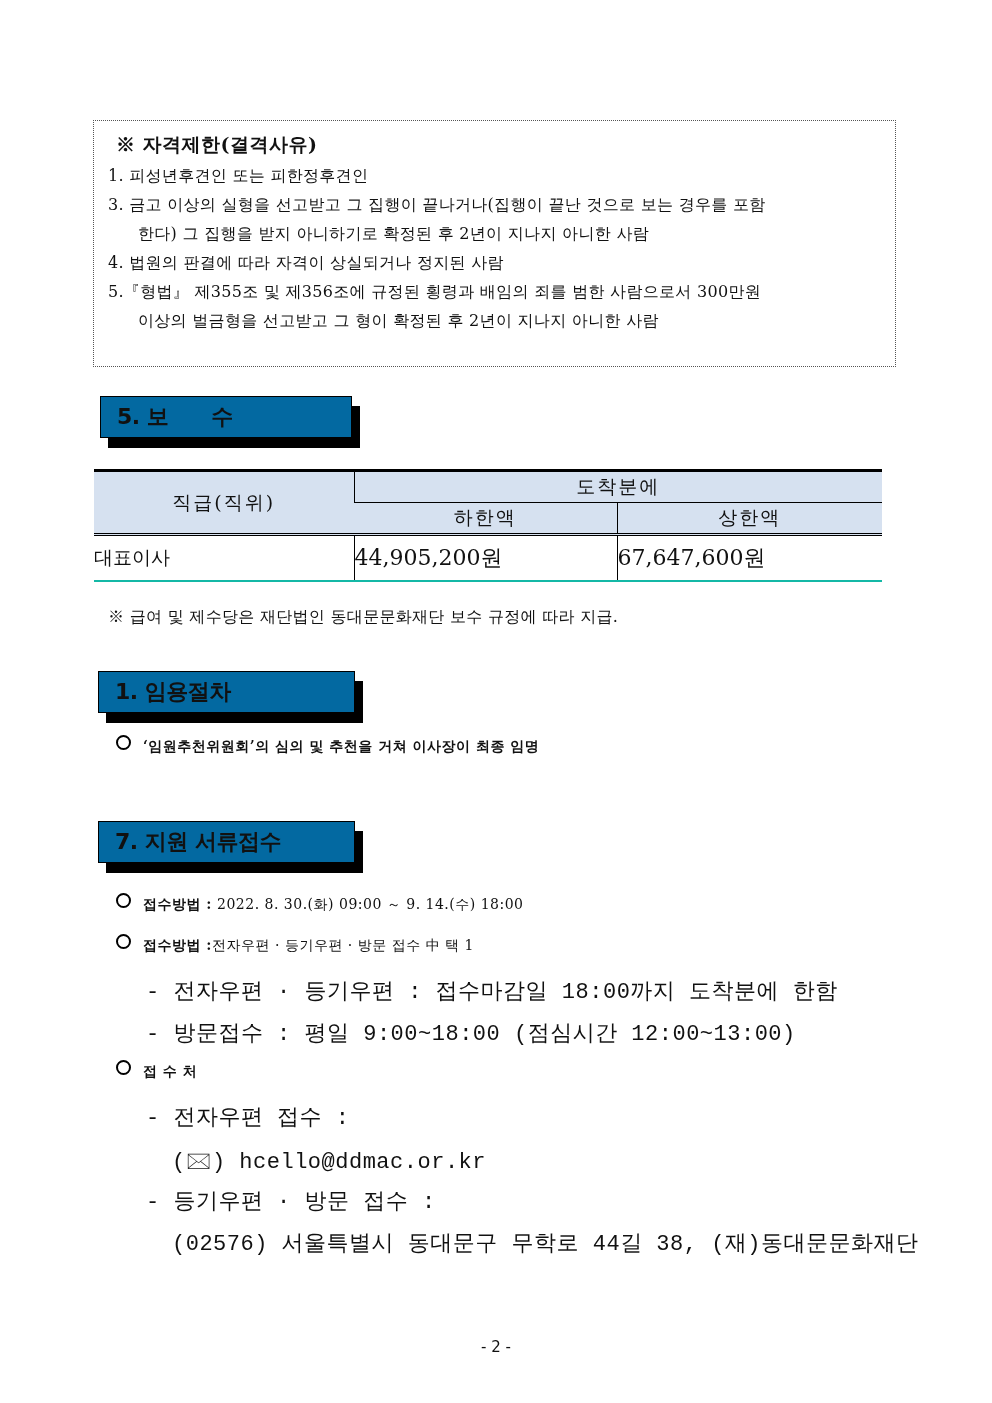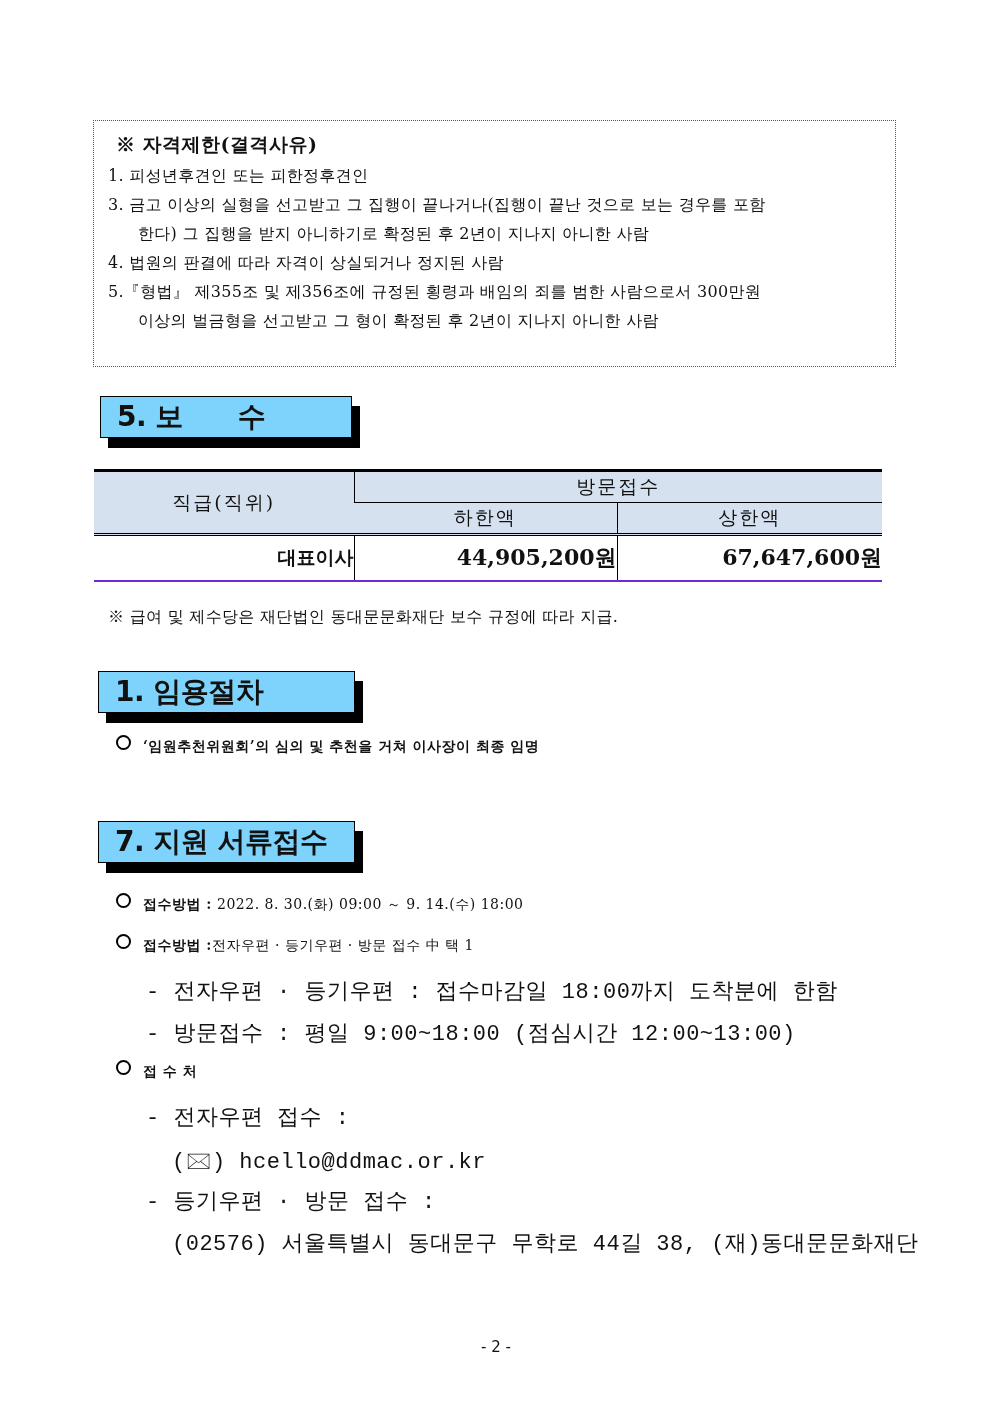--- a/index.html
+++ b/index.html
@@ -23,40 +23,40 @@
 
     
     .sec-head {
       position: absolute; height: 42px;
     }
     .sec-head .shadow {
       position: absolute; left: 8px; top: 10px; right: -8px; bottom: -10px; background: #000;
     }
     .sec-head .box {
       position: absolute; left: 0; top: 0; right: 0; bottom: 0;
-      background: #7dd3fc; border: 1px solid #000;
-      font-family: "DejaVu Sans", "Liberation Sans", sans-serif; font-weight: bold; font-size: 28px;
+      background: #0369a1; border: 1px solid #000;
+      font-family: "DejaVu Sans", "Liberation Sans", sans-serif; font-weight: bold; font-size: 22px;
       line-height: 40px; padding-left: 16px; letter-spacing: -0.5px;
     }
 
     
     .salary {
       position: absolute; left: 94px; top: 469px; width: 788px; border-collapse: collapse;
       font-size: 19px;
     }
     .salary th {
       background: #d6e1f0; font-weight: normal; height: 32px; text-align: center;
       border-left: 1px solid #000; letter-spacing: 2px;
     }
     .salary th:first-child { border-left: none; }
     .salary tr.top th { border-top: 3px solid #000; }
     .salary tr.sub th { border-top: 1px solid #000; height: 32px; }
     .salary td {
-      height: 46px; text-align: right; border-left: 1px solid #000;
-      border-top: 3px double #000; border-bottom: 2px solid #6d28d9; font-size: 22px; font-weight: bold;
+      height: 46px; text-align: left; border-left: 1px solid #000;
+      border-top: 3px double #000; border-bottom: 2px solid #14b8a6; font-size: 22px;
     }
     .salary td:first-child { border-left: none; font-size: 19px; }
 
     .note {
       position: absolute; left: 108px; top: 607px; font-size: 16px; letter-spacing: 0.3px;
     }
 
     .bullet-line {
       position: absolute; white-space: nowrap; font-size: 14px; letter-spacing: 0.5px;
     }
@@ -88,21 +88,21 @@
 
 <div class="sec-head" style="left:100px; top:396px; width:252px;">
   <div class="shadow"></div>
   <div class="box">5. 보　　수</div>
 </div>
 
 <table class="salary">
   <tbody>
       <tr class="top">
     <th rowspan="2" style="width:260px;">직급(직위)</th>
-    <th colspan="2">방문접수</th>
+    <th colspan="2">도착분에</th>
   </tr>
   <tr class="sub">
     <th style="width:263px;">하한액</th>
     <th>상한액</th>
   </tr>
   <tr>
     <td>대표이사</td>
     <td>44,905,200원</td>
     <td>67,647,600원</td>
   </tr>

